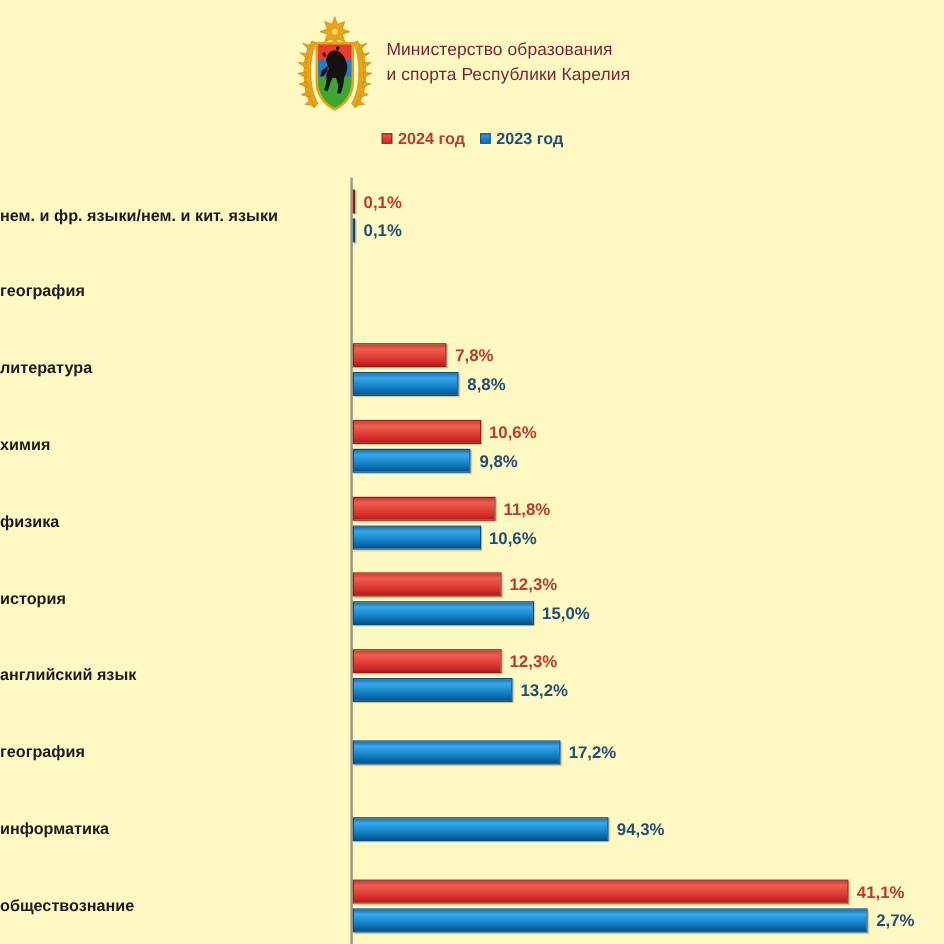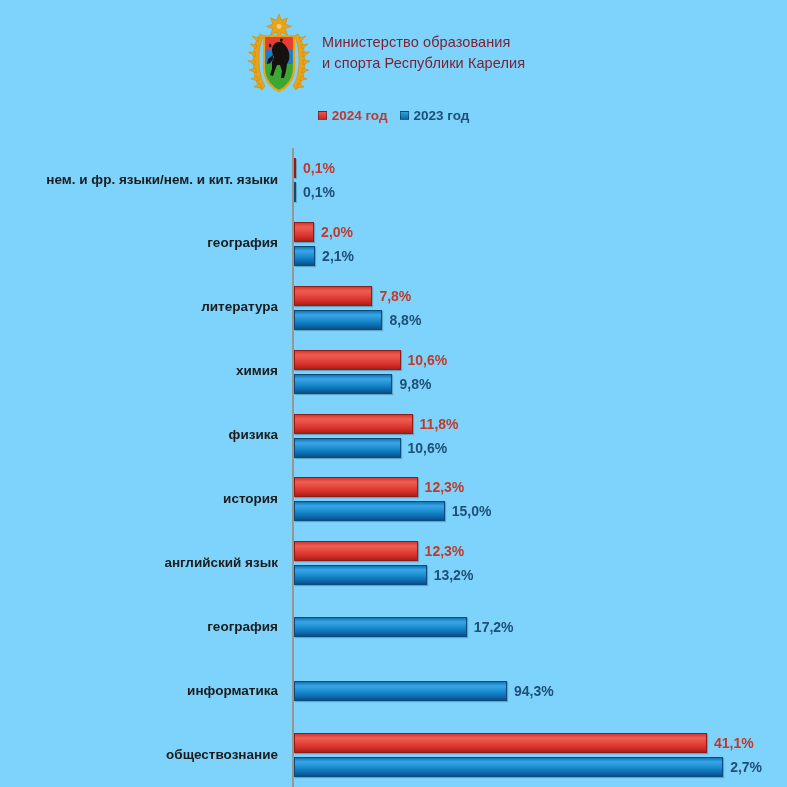--- a/index.html
+++ b/index.html
@@ -6,21 +6,21 @@
   html, body {
     margin: 0; padding: 0;
     width: 787px; height: 787px;
     background: #f2e8dc;
     font-family: "Liberation Sans", sans-serif;
     overflow: hidden;
   }
   #page {
     position: relative;
     width: 787px; height: 787px;
-    background: #7dd3fc;
+    background: #fef9c3;
   }
 
   
   .header {
     position: absolute;
     left: 248px; top: 12px;
     display: flex;
     align-items: center;
     gap: 12px;
   }
@@ -80,21 +80,20 @@
   .row {
     position: relative;
     height: 63.9px;
     display: flex;
     align-items: center;
   }
   .cat-label {
     position: absolute;
     left: 0;
     width: 284px;
-    text-align: right;
     font-size: 13.5px;
     font-weight: bold;
     color: #1b1b1b;
     line-height: 1.1;
     padding-right: 6px;
   }
   .bars {
     position: absolute;
     left: 294px;
     top: 50%;
@@ -210,30 +209,20 @@
               <span class="bar-value red">0,1%</span>
             </div>
             <div class="bar-wrap">
               <div class="bar blue" style="width: 1.005px;"></div>
               <span class="bar-value blue">0,1%</span>
             </div>
           </div>
         </div>
         <div class="row">
           <div class="cat-label">география</div>
-          <div class="bars">
-            <div class="bar-wrap">
-              <div class="bar red" style="width: 20.1px;"></div>
-              <span class="bar-value red">2,0%</span>
-            </div>
-            <div class="bar-wrap">
-              <div class="bar blue" style="width: 21.105px;"></div>
-              <span class="bar-value blue">2,1%</span>
-            </div>
-          </div>
         </div>
         <div class="row">
           <div class="cat-label">литература</div>
           <div class="bars">
             <div class="bar-wrap">
               <div class="bar red" style="width: 78.39px;"></div>
               <span class="bar-value red">7,8%</span>
             </div>
             <div class="bar-wrap">
               <div class="bar blue" style="width: 88.44px;"></div>

